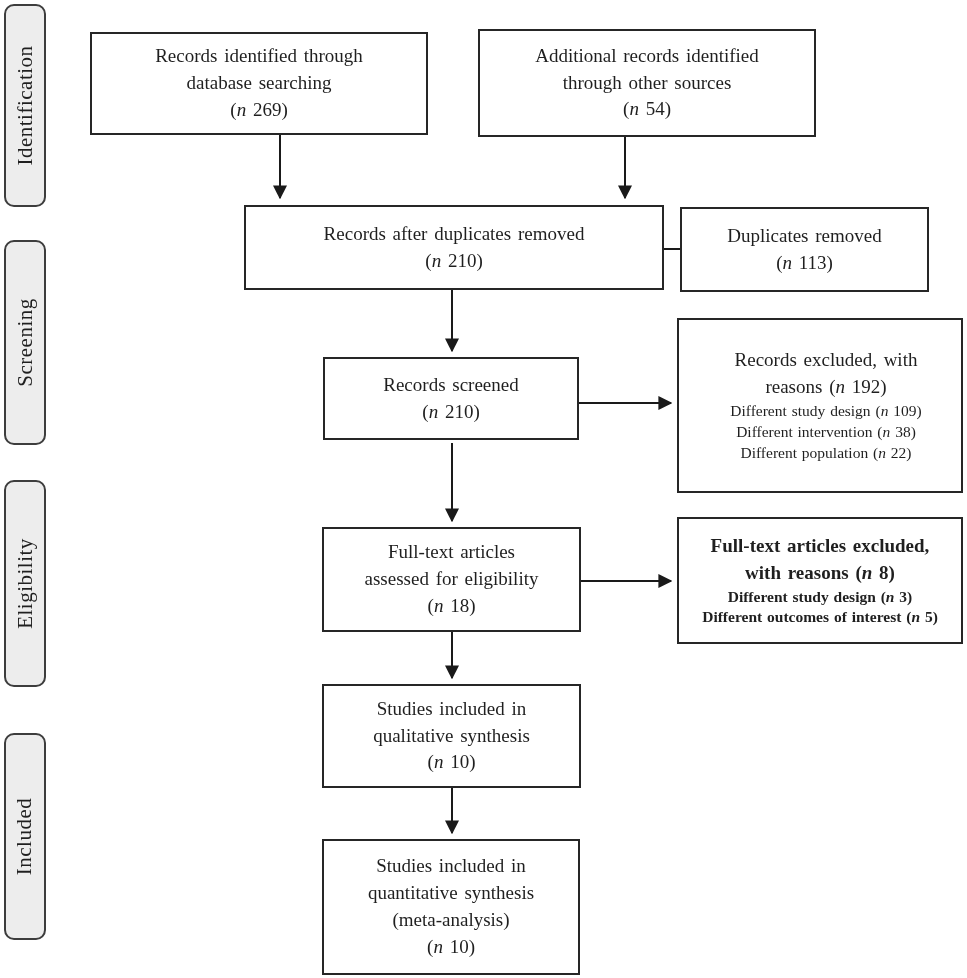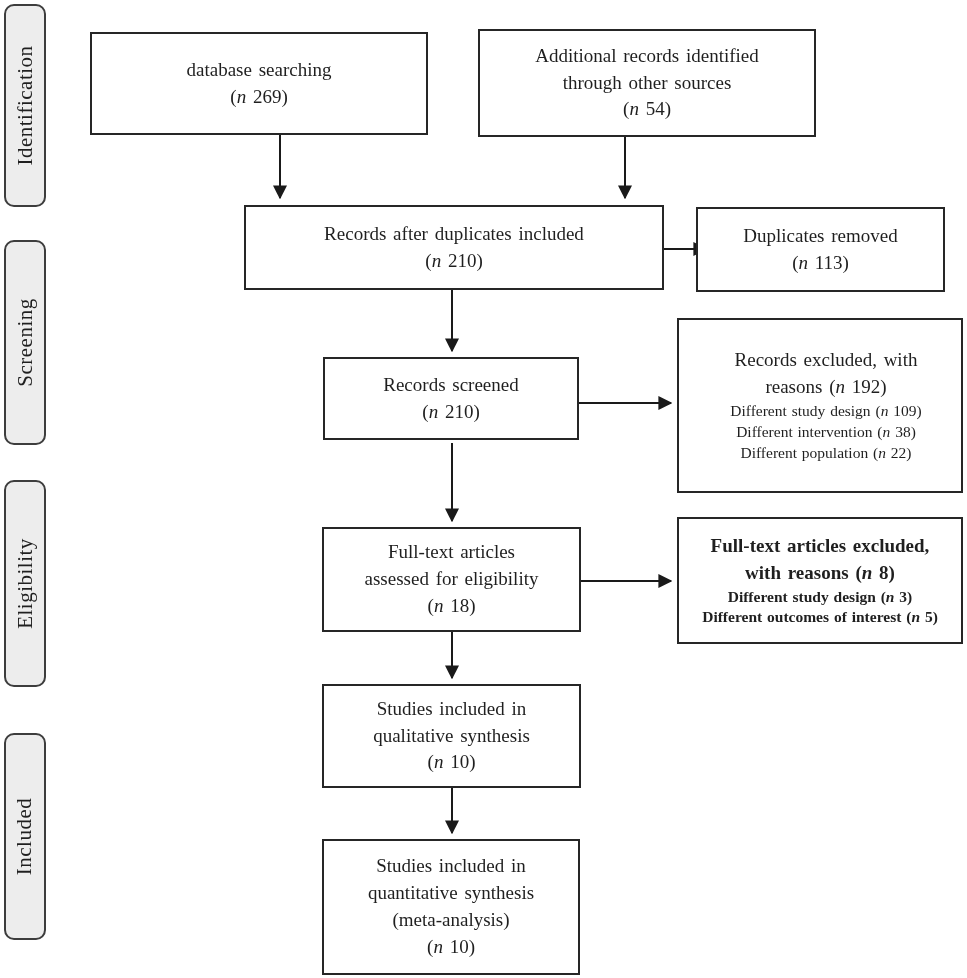--- a/index.html
+++ b/index.html
@@ -51,21 +51,21 @@
   }
   .fbox .reasons {
     font-size:15.5px;
     line-height:1.34;
     margin-top:0;
     word-spacing:1px;
   }
   #box-identified         { left:90px;  top:32px;  width:338px; height:103px; }
   #box-additional         { left:478px; top:29px;  width:338px; height:108px; }
   #box-after-duplicates   { left:244px; top:205px; width:420px; height:85px; }
-  #box-duplicates-removed { left:696px; top:207px; width:249px; height:85px; }
+  #box-duplicates-removed { left:680px; top:207px; width:249px; height:85px; }
   #box-screened           { left:323px; top:357px; width:256px; height:83px; }
   #box-records-excluded   { left:677px; top:318px; width:286px; height:175px;padding-left:12px; }
   #box-fulltext-assessed  { left:322px; top:527px; width:259px; height:105px; }
   #box-fulltext-excluded  { left:677px; top:517px; width:286px; height:127px;font-weight:bold; }
   #box-qualitative        { left:322px; top:684px; width:259px; height:104px; }
   #box-quantitative       { left:322px; top:839px; width:258px; height:136px; }
 </style>
 </head>
 <body>
 
@@ -95,32 +95,33 @@
     <span class="vtext">Screening</span>
   </div>
   <div class="stage" id="stage-eligibility">
     <span class="vtext">Eligibility</span>
   </div>
   <div class="stage" id="stage-included">
     <span class="vtext">Included</span>
   </div>
 
   <div class="fbox" id="box-identified">
+    <div>Records identified through</div>
     <div>database searching</div>
     <div class="n-italic">(<i>n</i> 269)</div>
   </div>
 
   <div class="fbox" id="box-additional">
     <div>Additional records identified</div>
     <div>through other sources</div>
     <div class="n-italic">(<i>n</i> 54)</div>
   </div>
 
   <div class="fbox" id="box-after-duplicates">
-    <div>Records after duplicates included</div>
+    <div>Records after duplicates removed</div>
     <div class="n-italic">(<i>n</i> 210)</div>
   </div>
 
   <div class="fbox" id="box-duplicates-removed">
     <div>Duplicates removed</div>
     <div class="n-italic">(<i>n</i> 113)</div>
   </div>
 
   <div class="fbox" id="box-screened">
     <div>Records screened</div>

